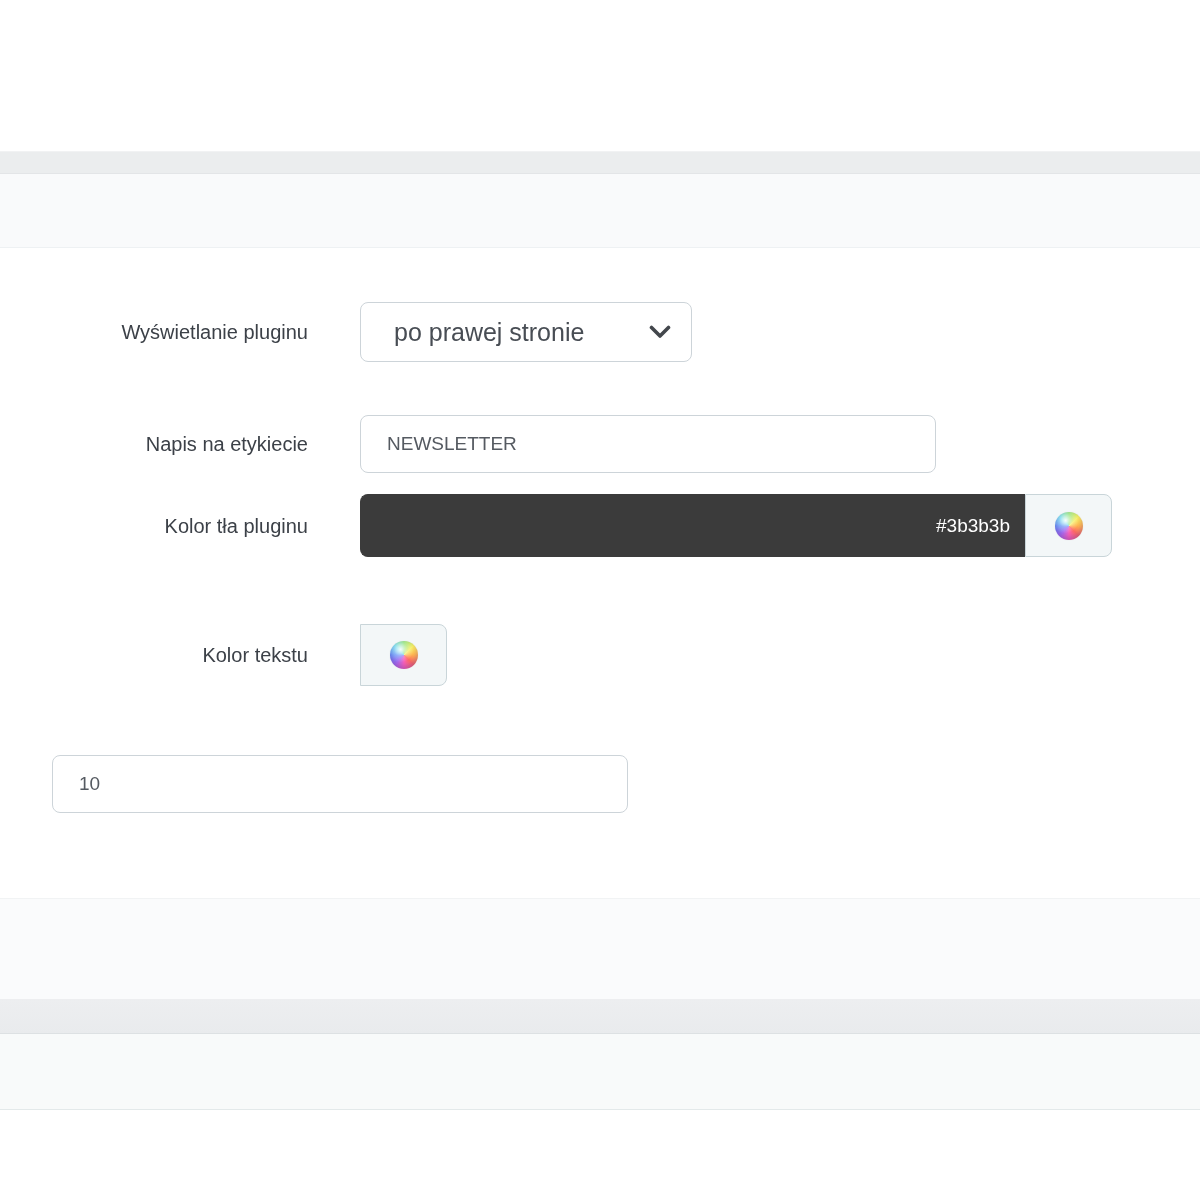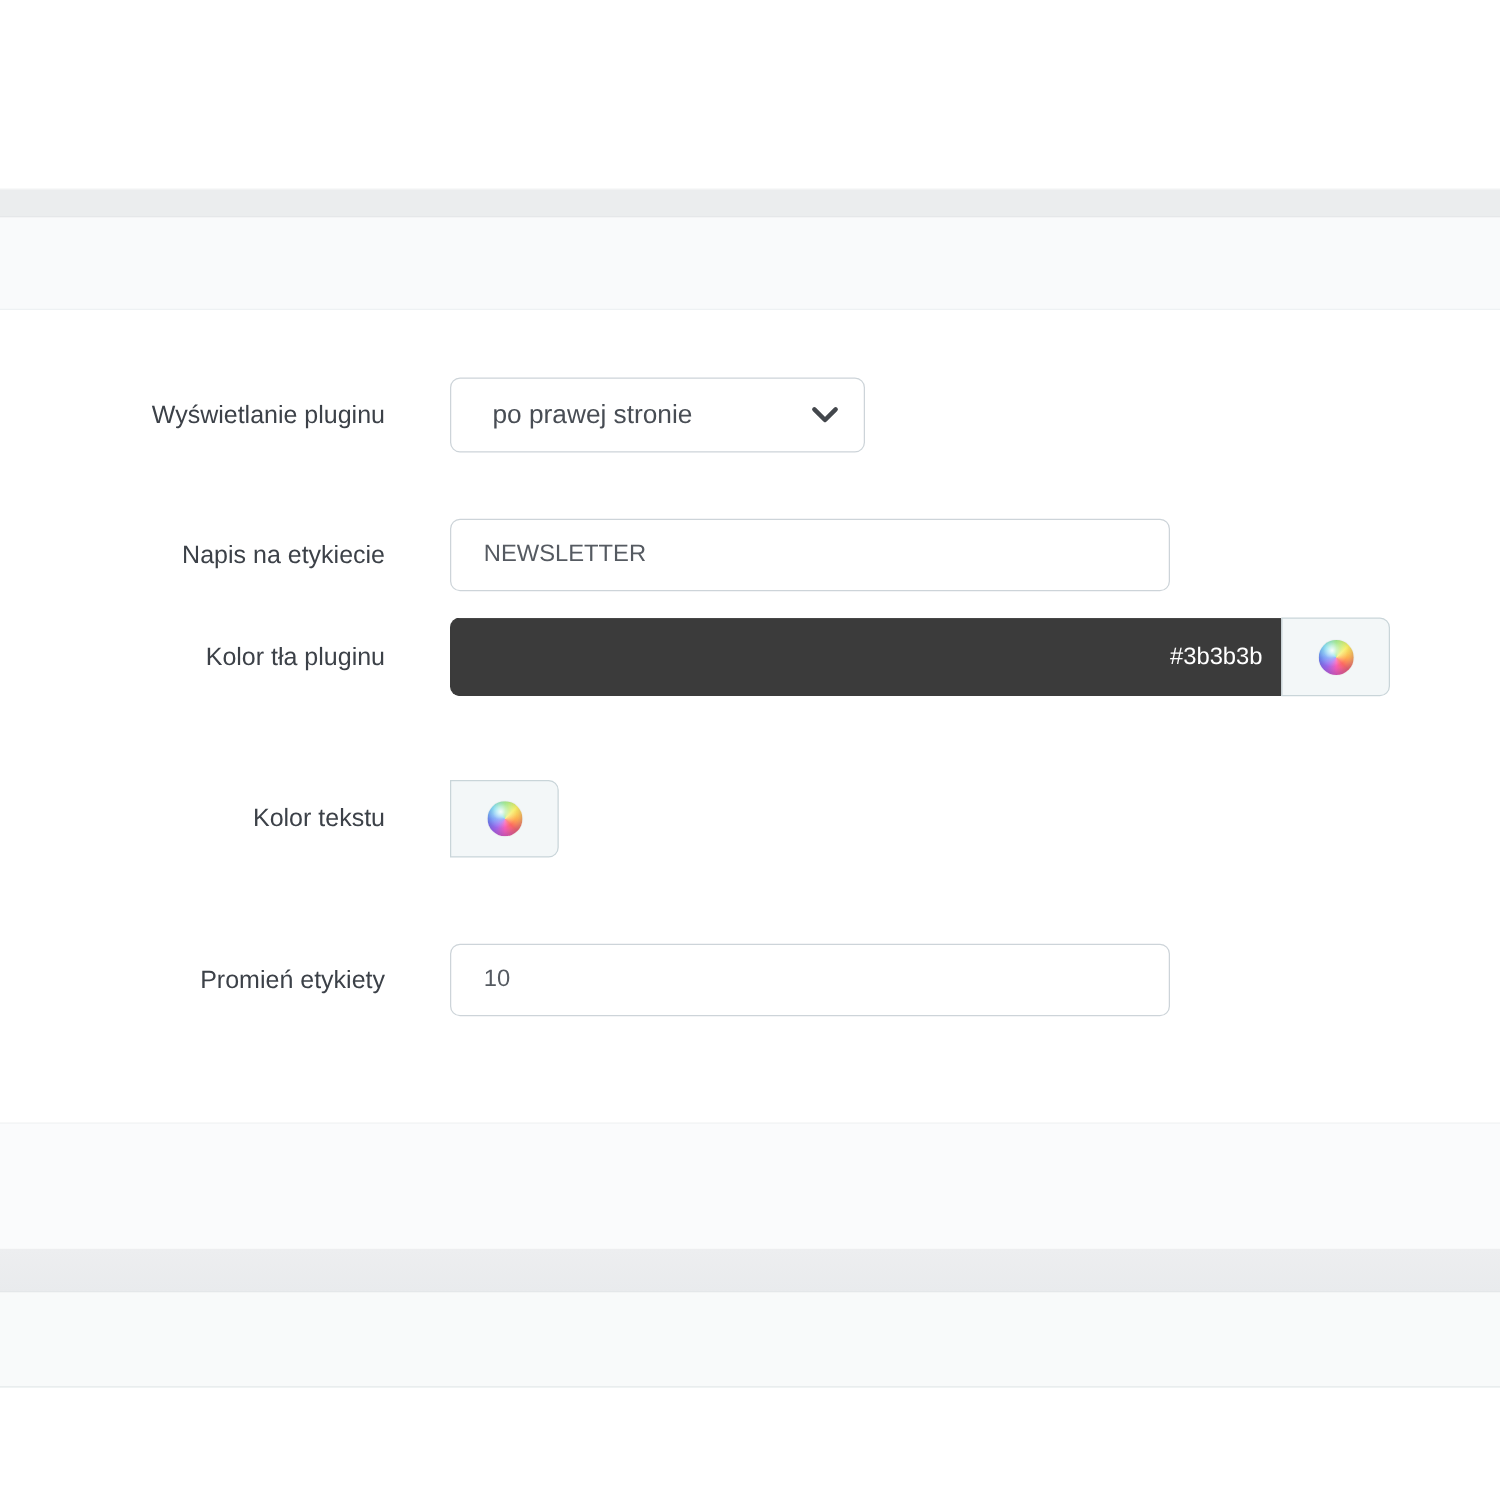--- a/index.html
+++ b/index.html
@@ -81,21 +81,21 @@
     width: 332px;
     background: #ffffff;
     border: 1px solid #cdd4d9;
     border-radius: 8px;
     display: flex;
     align-items: center;
     padding: 0 20px 0 33px;
     cursor: pointer;
   }
   .select-box .select-value {
-    font-size: 21px;
+    font-size: 25px;
     color: #484d54;
   }
   .select-box .chev {
     margin-left: auto;
     flex: none;
     display: block;
   }
 
   
   .text-input {
@@ -198,21 +198,20 @@
     <div class="form-row row-4">
       <div class="field-label">Kolor tekstu</div>
       <div class="control color-group">
         <div class="color-addon">
           <div class="color-ball"></div>
         </div>
       </div>
     </div>
 
     <div class="form-row row-5">
-      <div class="field-label">Promień etykiety</div>
       <input class="control text-input" type="text" value="10" style="">
     </div>
 
   </div>
 
   <div class="panel-footer-strip"></div>
   <div class="band-bottom-gray"></div>
   <div class="panel2-strip"></div>
 
 </div>

